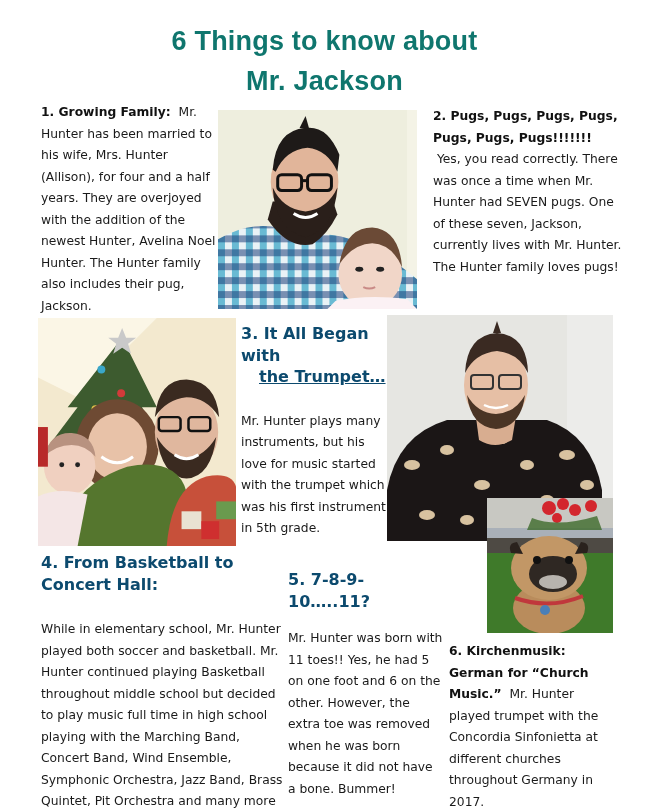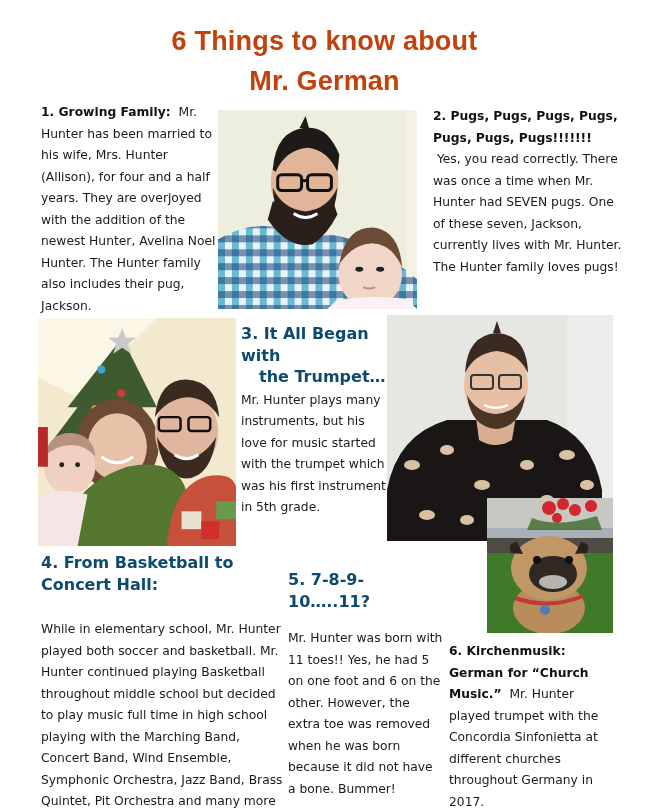--- a/index.html
+++ b/index.html
@@ -1,34 +1,34 @@
 <!DOCTYPE html>
 <html><head>
 <meta charset="utf-8">
 <style>
   html, body { margin: 0; padding: 0; background: #ffffff; }
   body { width: 649px; height: 810px; position: relative; overflow: hidden;
          font-family: "Liberation Sans", sans-serif; color: #111; }
   .title { position: absolute; left: 0; width: 649px; text-align: center;
            font-family: "Liberation Sans", sans-serif; font-weight: bold;
-           font-size: 27px; color: #c2410c; letter-spacing: 0.2px; }
+           font-size: 27px; color: #0f766e; letter-spacing: 0.2px; }
   .t1 { top: 26px; }
   .t2 { top: 66px; }
   .txt { position: absolute; font-family: "DejaVu Sans", sans-serif;
          font-size: 12.3px; line-height: 21.5px; color: #1a1a1a; }
   .txt b { font-weight: bold; color: #111; }
   .hd { font-family: "DejaVu Sans", sans-serif; font-weight: bold; font-size: 16px; color: #0c4a6e; }
   .photo { position: absolute; overflow: hidden; }
   .photo svg { display: block; width: 100%; height: 100%; }
 </style>
 </head>
 <body>
 
 <div class="title t1">6 Things to know about</div>
-<div class="title t2">Mr. German</div>
+<div class="title t2">Mr. Jackson</div>
 
 <div class="txt" style="left:41px; top:102px; width:178px;">
   <b>1.  Growing Family:</b>
   <span>&nbsp;Mr. Hunter has been married to his wife, Mrs. Hunter (Allison), for four and a half years.  They are overjoyed with the addition of the newest Hunter, Avelina Noel Hunter.  The Hunter family also includes their pug, Jackson.</span>
 </div>
 
 <div class="photo" style="left:218px; top:110px; width:199px; height:199px;">
   <svg viewBox="0 0 200 200" preserveAspectRatio="none">
     <defs>
       <pattern id="plaid" width="14" height="14" patternUnits="userSpaceOnUse">
@@ -104,21 +104,21 @@
     <path d="M6 140 Q12 115 34 116 Q56 118 58 140 Q48 128 34 128 Q18 128 6 140 Z" fill="#b89280"></path>
     <circle cx="24" cy="148" r="2.5" fill="#222"></circle>
     <circle cx="40" cy="148" r="2.5" fill="#222"></circle>
     <path d="M0 180 Q20 170 50 178 L40 230 L0 230 Z" fill="#f4e6e6"></path>
     <rect x="0" y="110" width="10" height="40" fill="#b82a2a"></rect>
   </svg>
 </div>
 
 <div class="txt" style="left:241px; top:323px; width:145px;">
   <div class="hd">3.  It All Began with</div>
-  <div class="hd" style="padding-left:18px; margin-bottom:2px;">the Trumpet…</div>
+  <div class="hd" style="padding-left:18px; margin-bottom:23px;text-decoration:underline;">the Trumpet…</div>
   <div>Mr. Hunter plays many instruments, but his love for music started with the trumpet which was his first instrument in 5th grade.</div>
 </div>
 
 <div class="photo" style="left:387px; top:315px; width:226px; height:226px;">
   <svg viewBox="0 0 226 226" preserveAspectRatio="none">
     <rect width="226" height="226" fill="#e6e6e2"></rect>
     <rect x="180" y="0" width="46" height="226" fill="#ececea"></rect>
 
     <path d="M0 175 Q10 120 60 105 L160 105 Q205 120 215 175 L215 226 L0 226 Z" fill="#1b1616"></path>
     <g fill="#d8c2a0">

